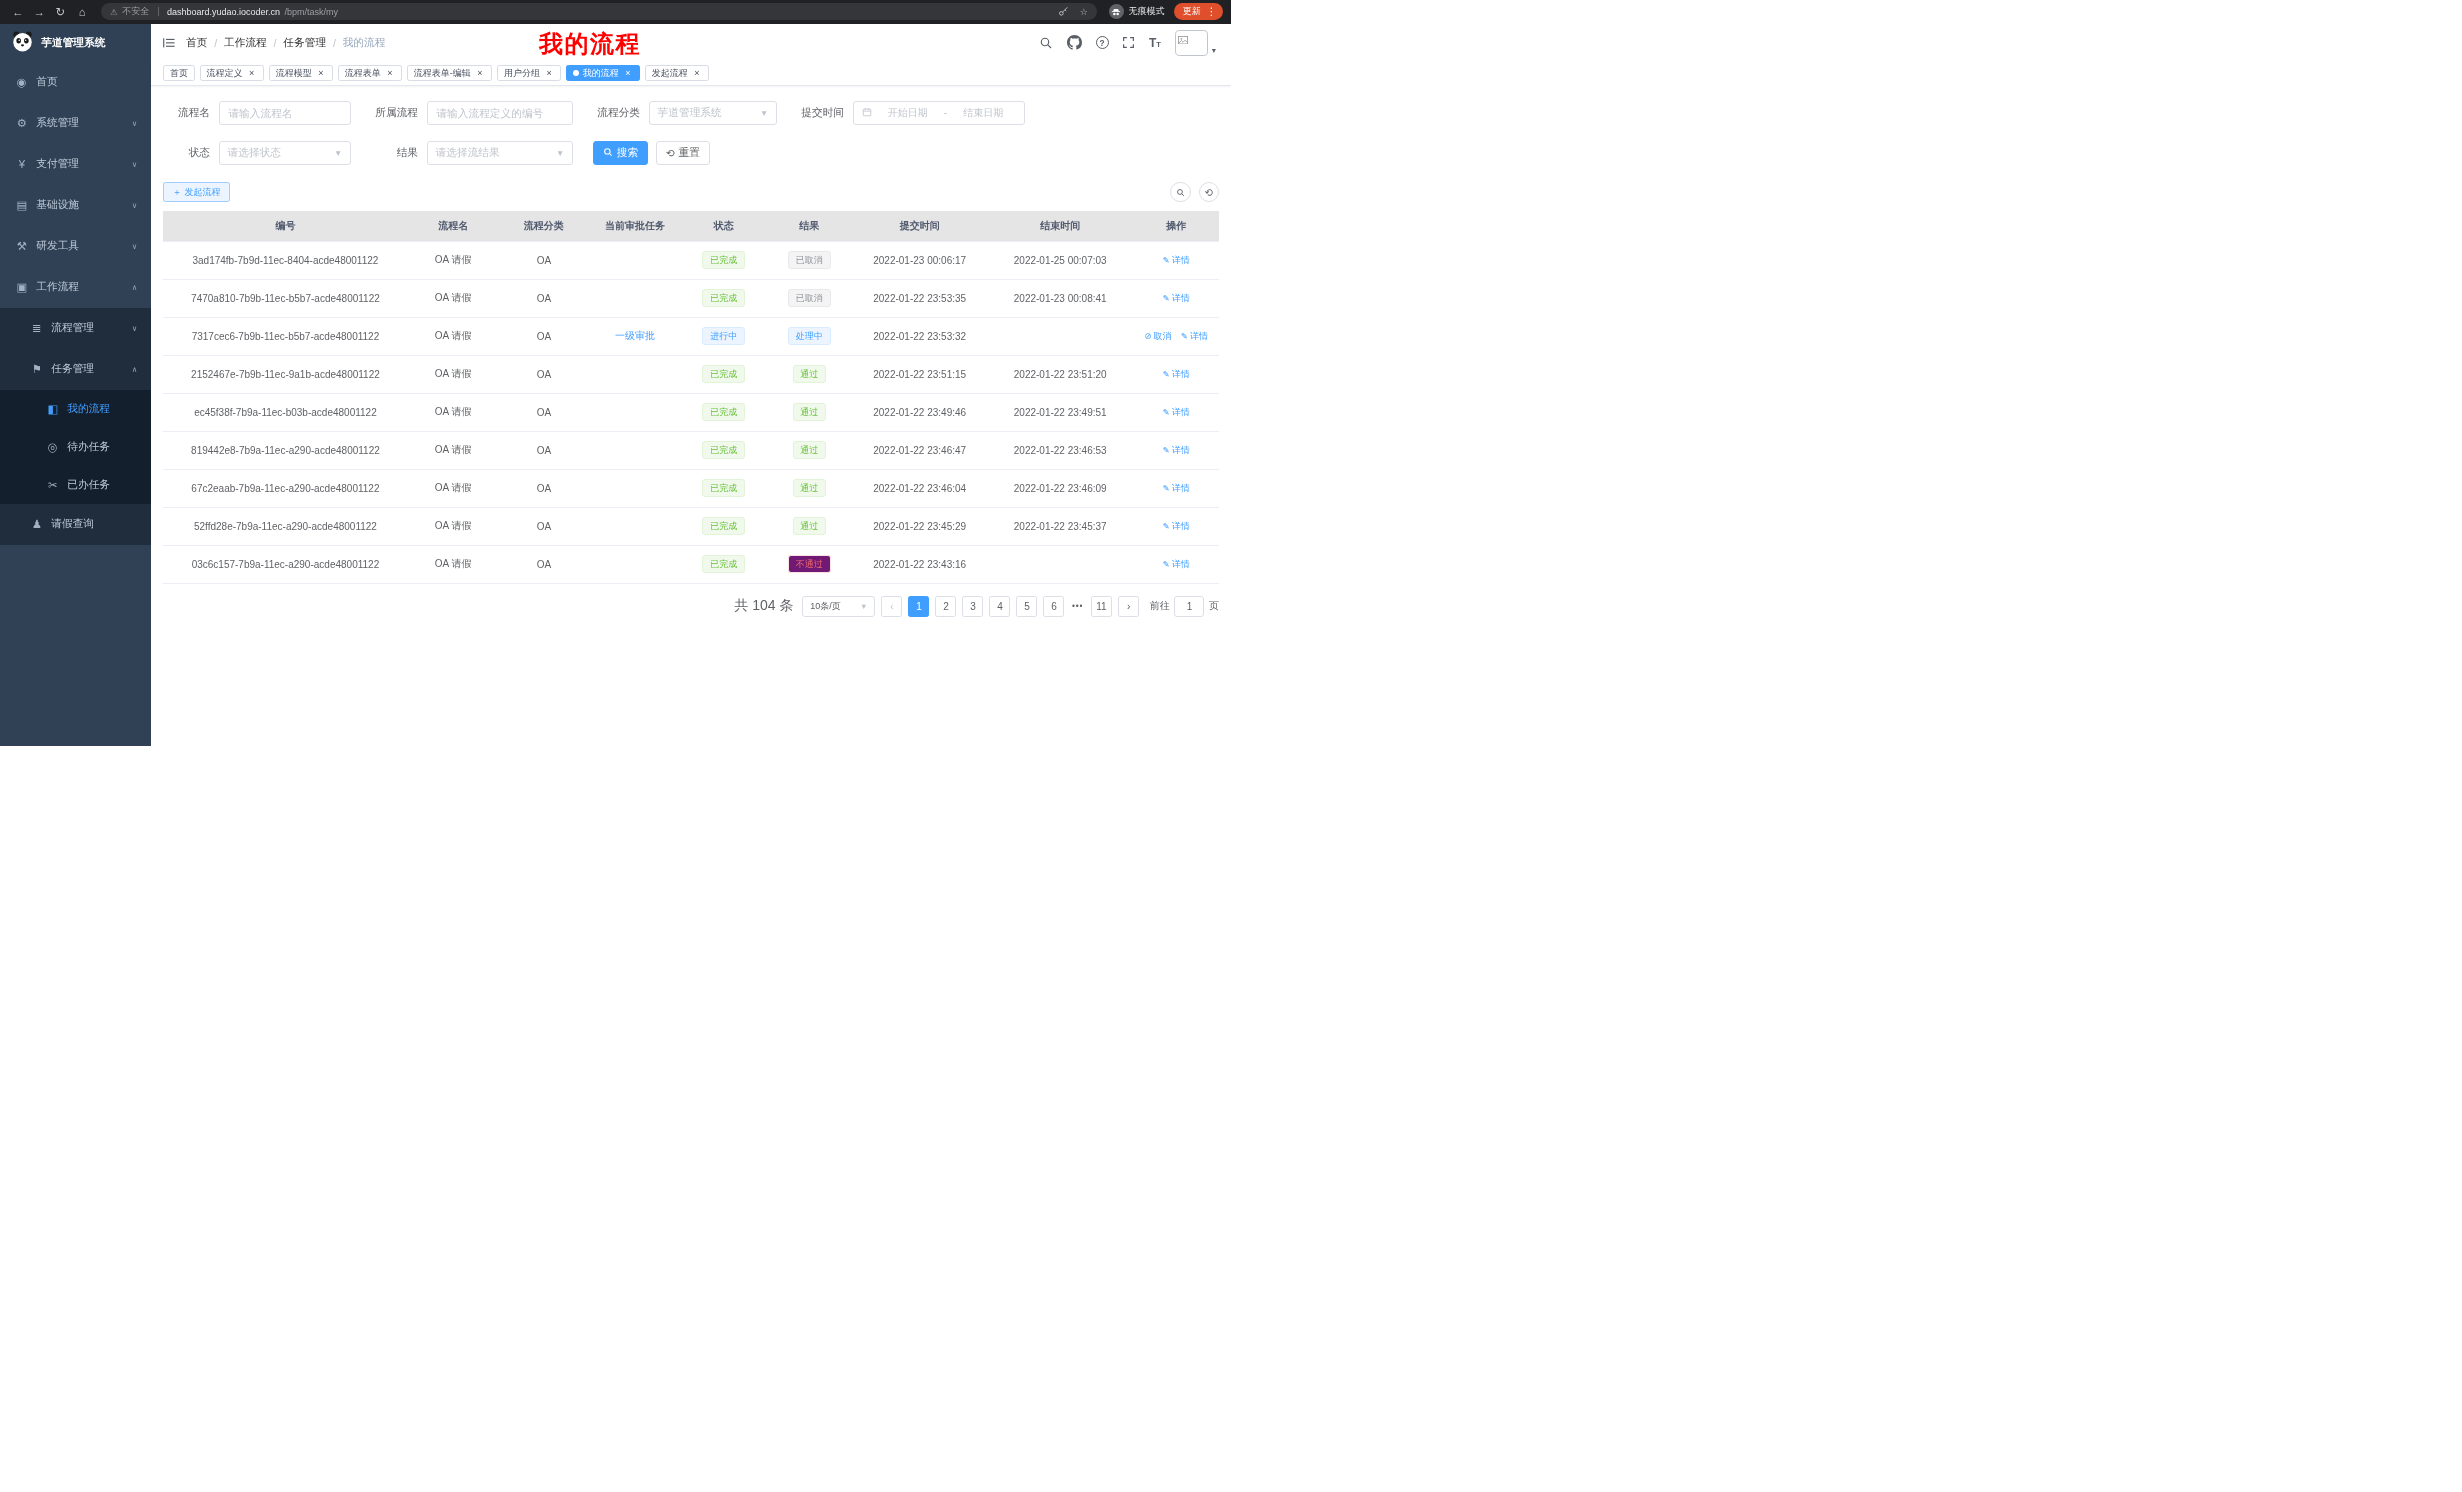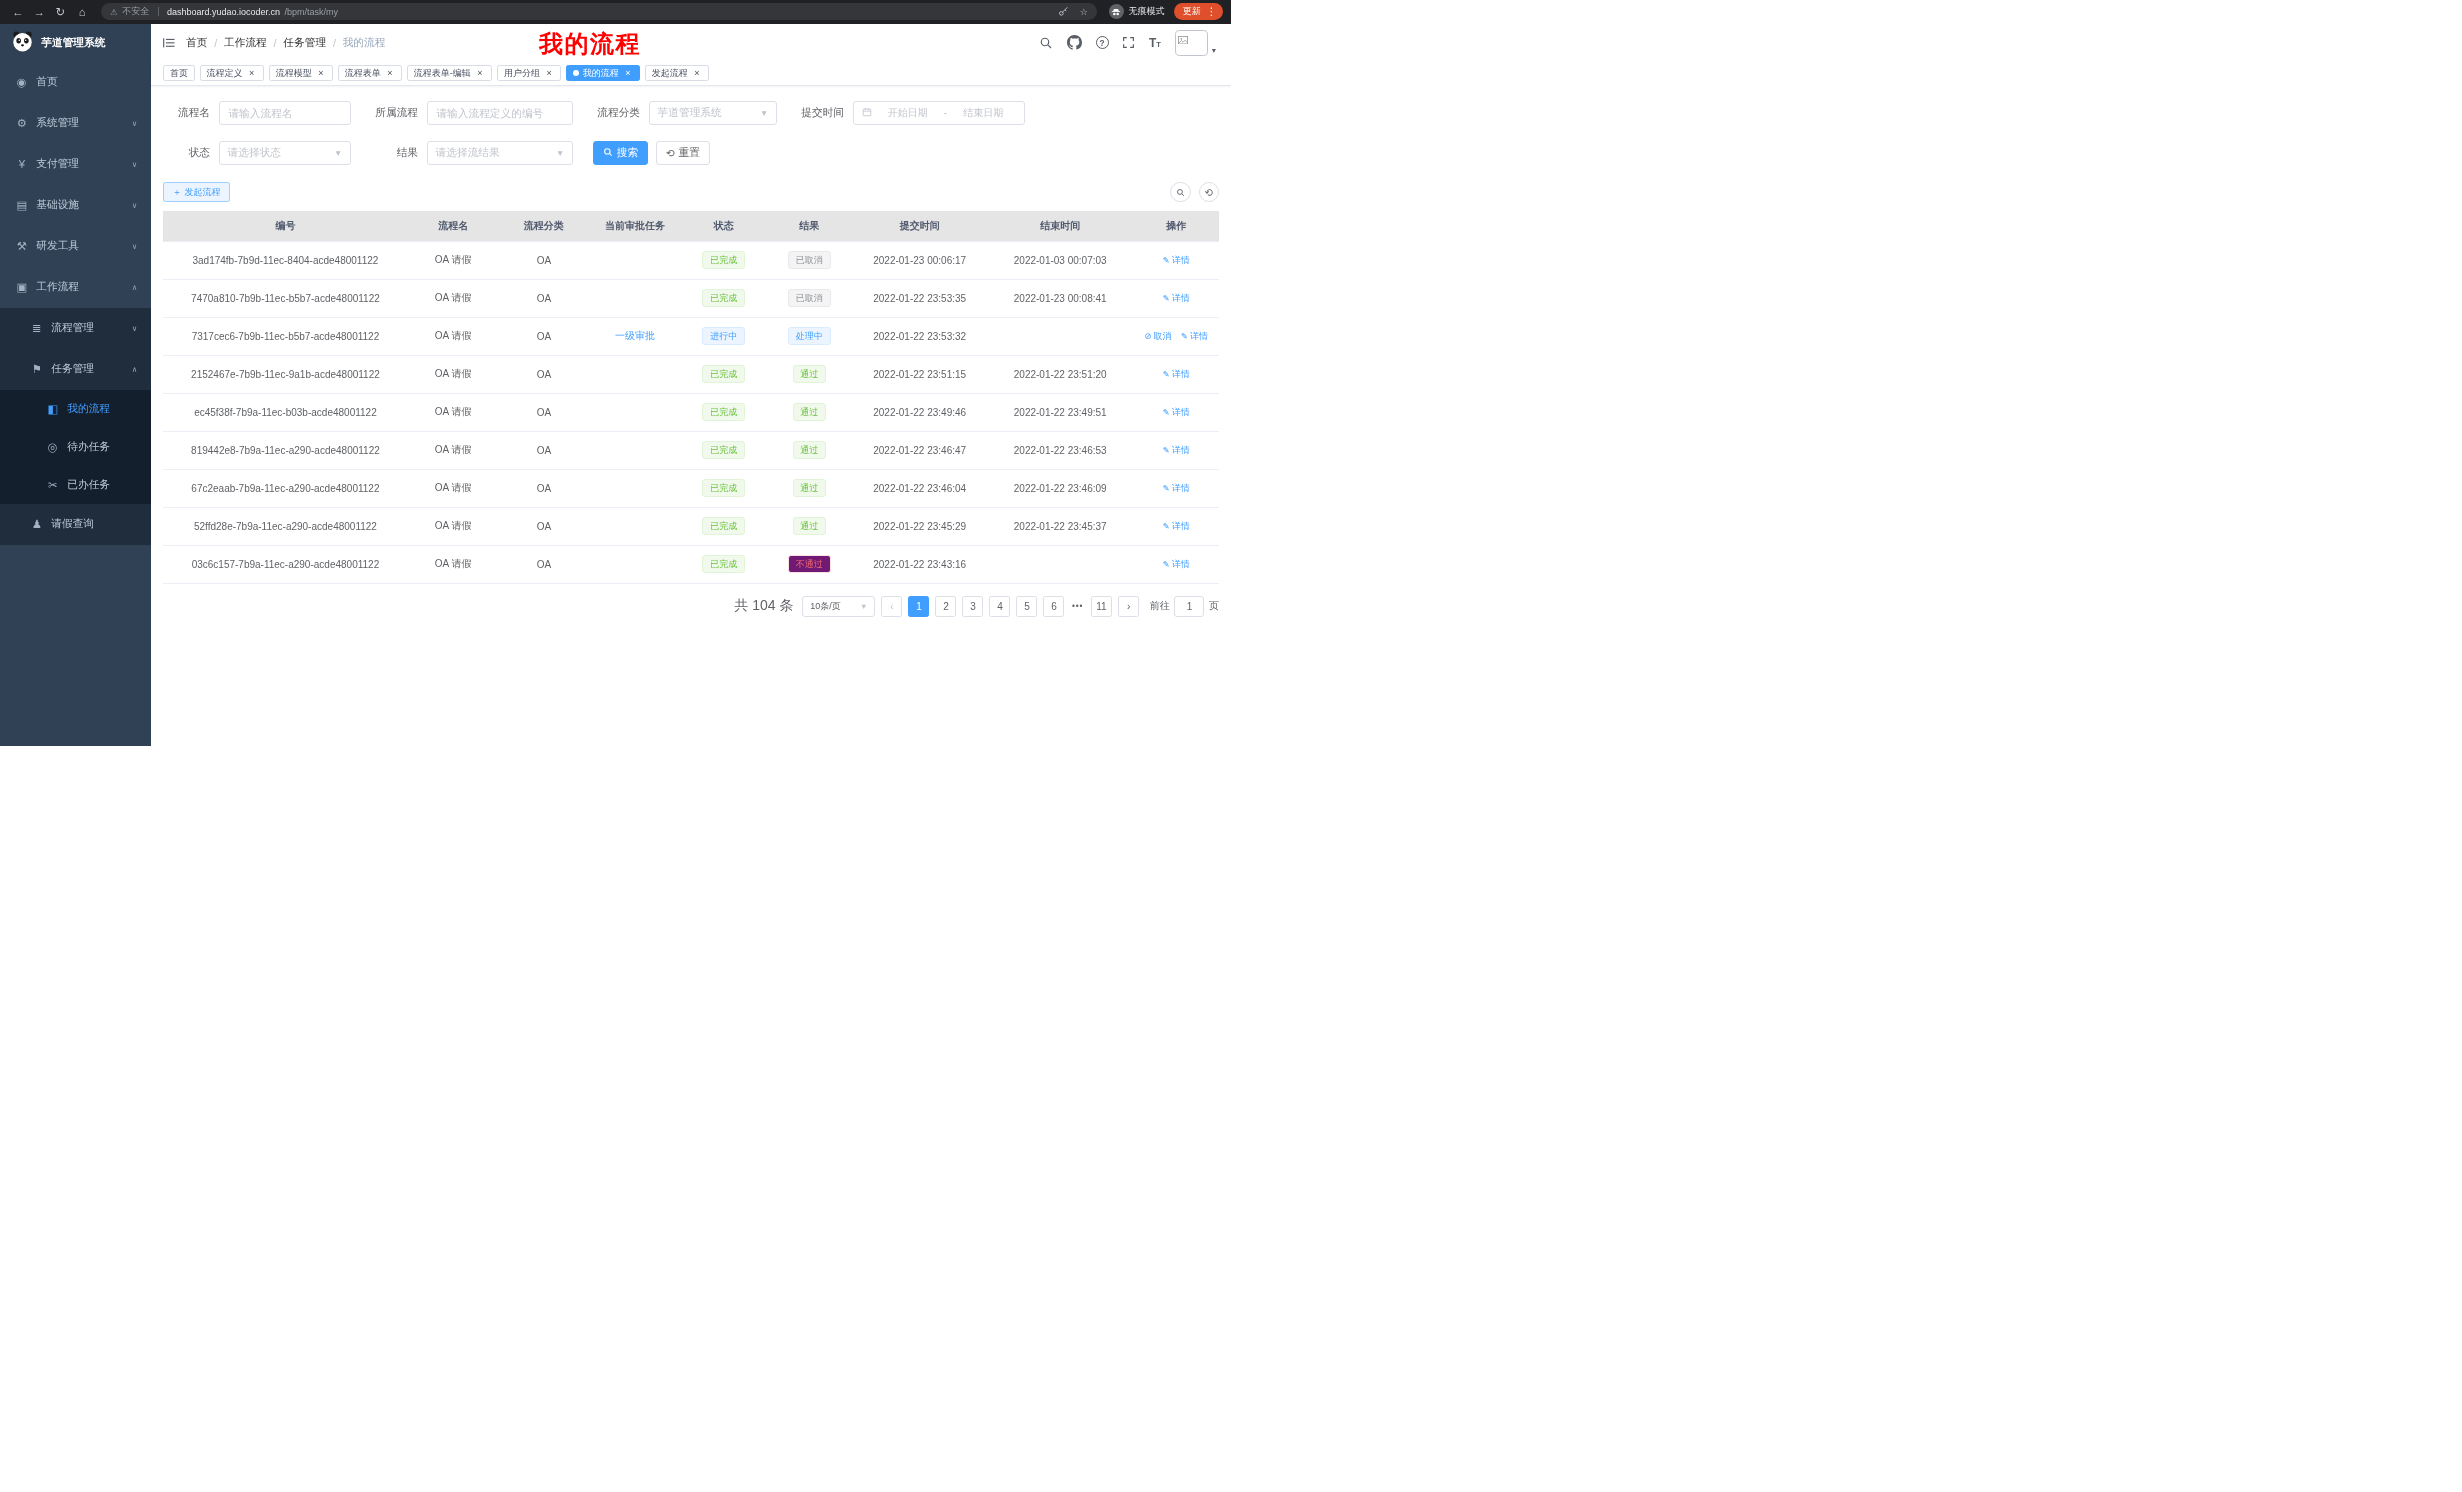--- a/index.html
+++ b/index.html
@@ -420,21 +420,21 @@
           </thead>
         <tbody id="table-body">
             <tr>
               <td>3ad174fb-7b9d-11ec-8404-acde48001122</td>
               <td>OA 请假</td>
               <td>OA</td>
               <td></td>
               <td><span class="el-tag t-success">已完成</span></td>
               <td><span class="el-tag t-info">已取消</span></td>
               <td>2022-01-23 00:06:17</td>
-              <td>2022-01-03 00:07:03</td>
+              <td>2022-01-25 00:07:03</td>
               <td><span class="row-link">
                   <span class="link-icon">✎</span>
                   <span>详情</span>
                 </span></td>
             </tr>
             <tr>
               <td>7470a810-7b9b-11ec-b5b7-acde48001122</td>
               <td>OA 请假</td>
               <td>OA</td>
               <td></td>

